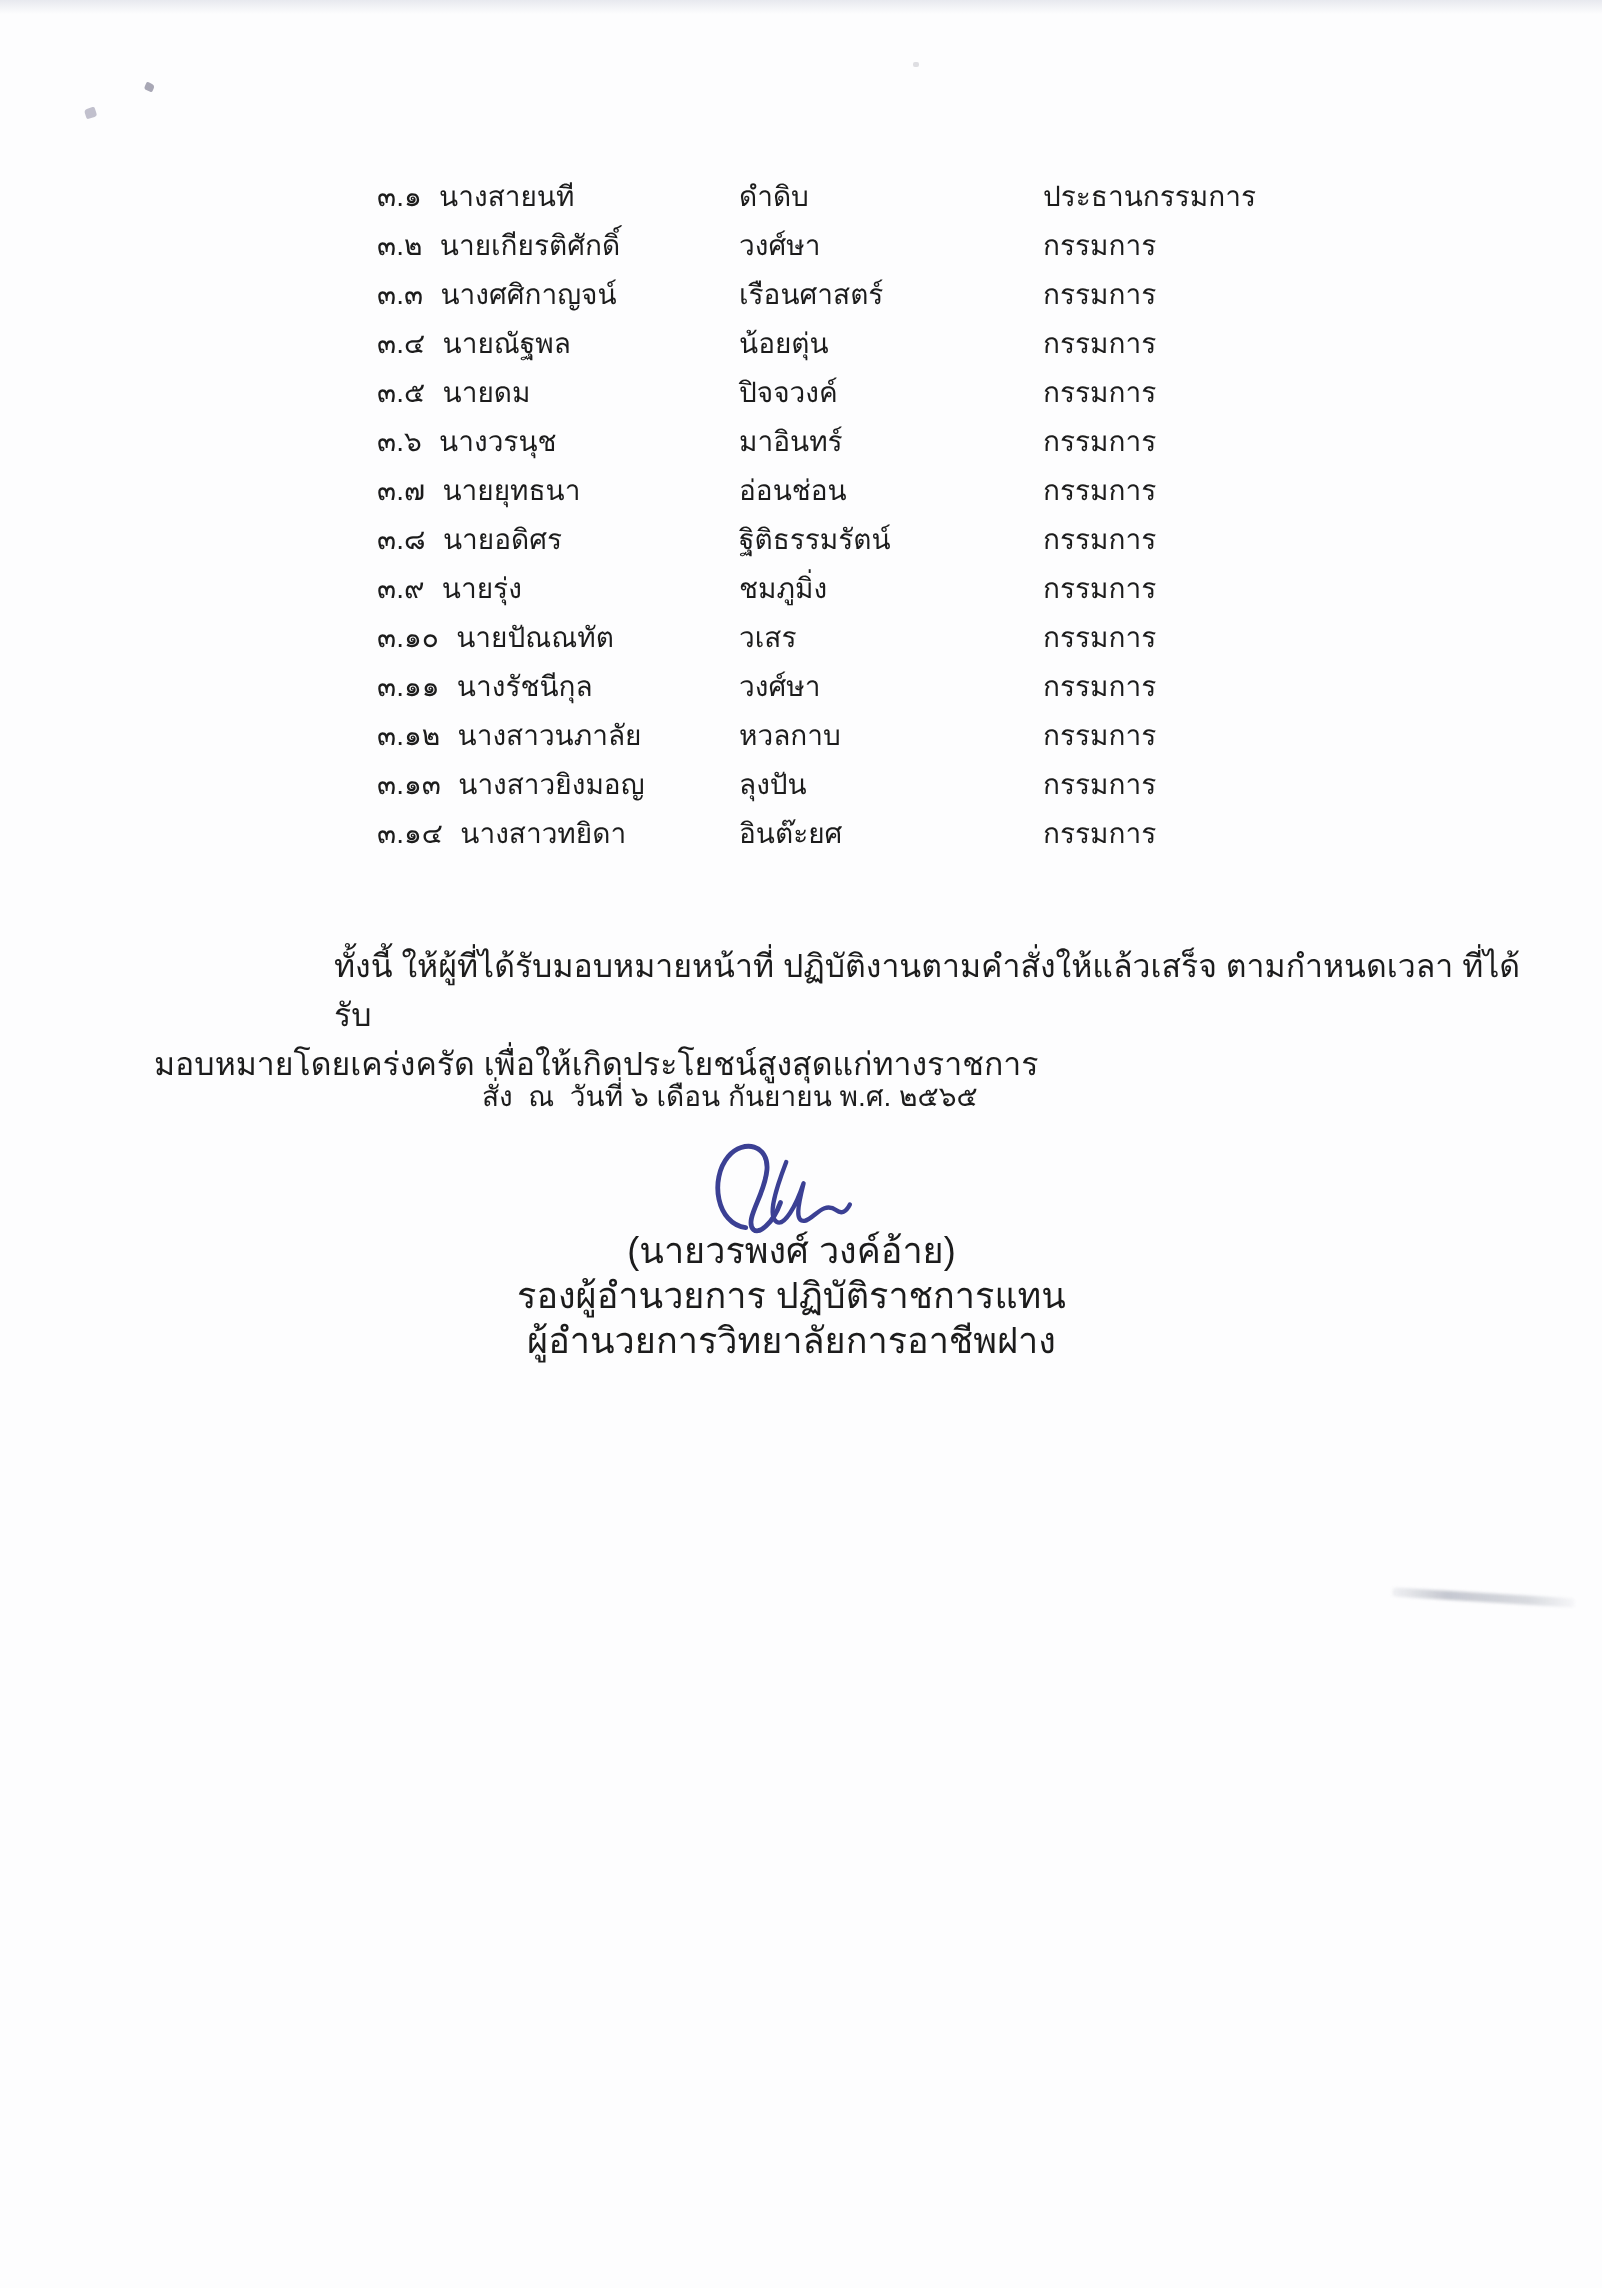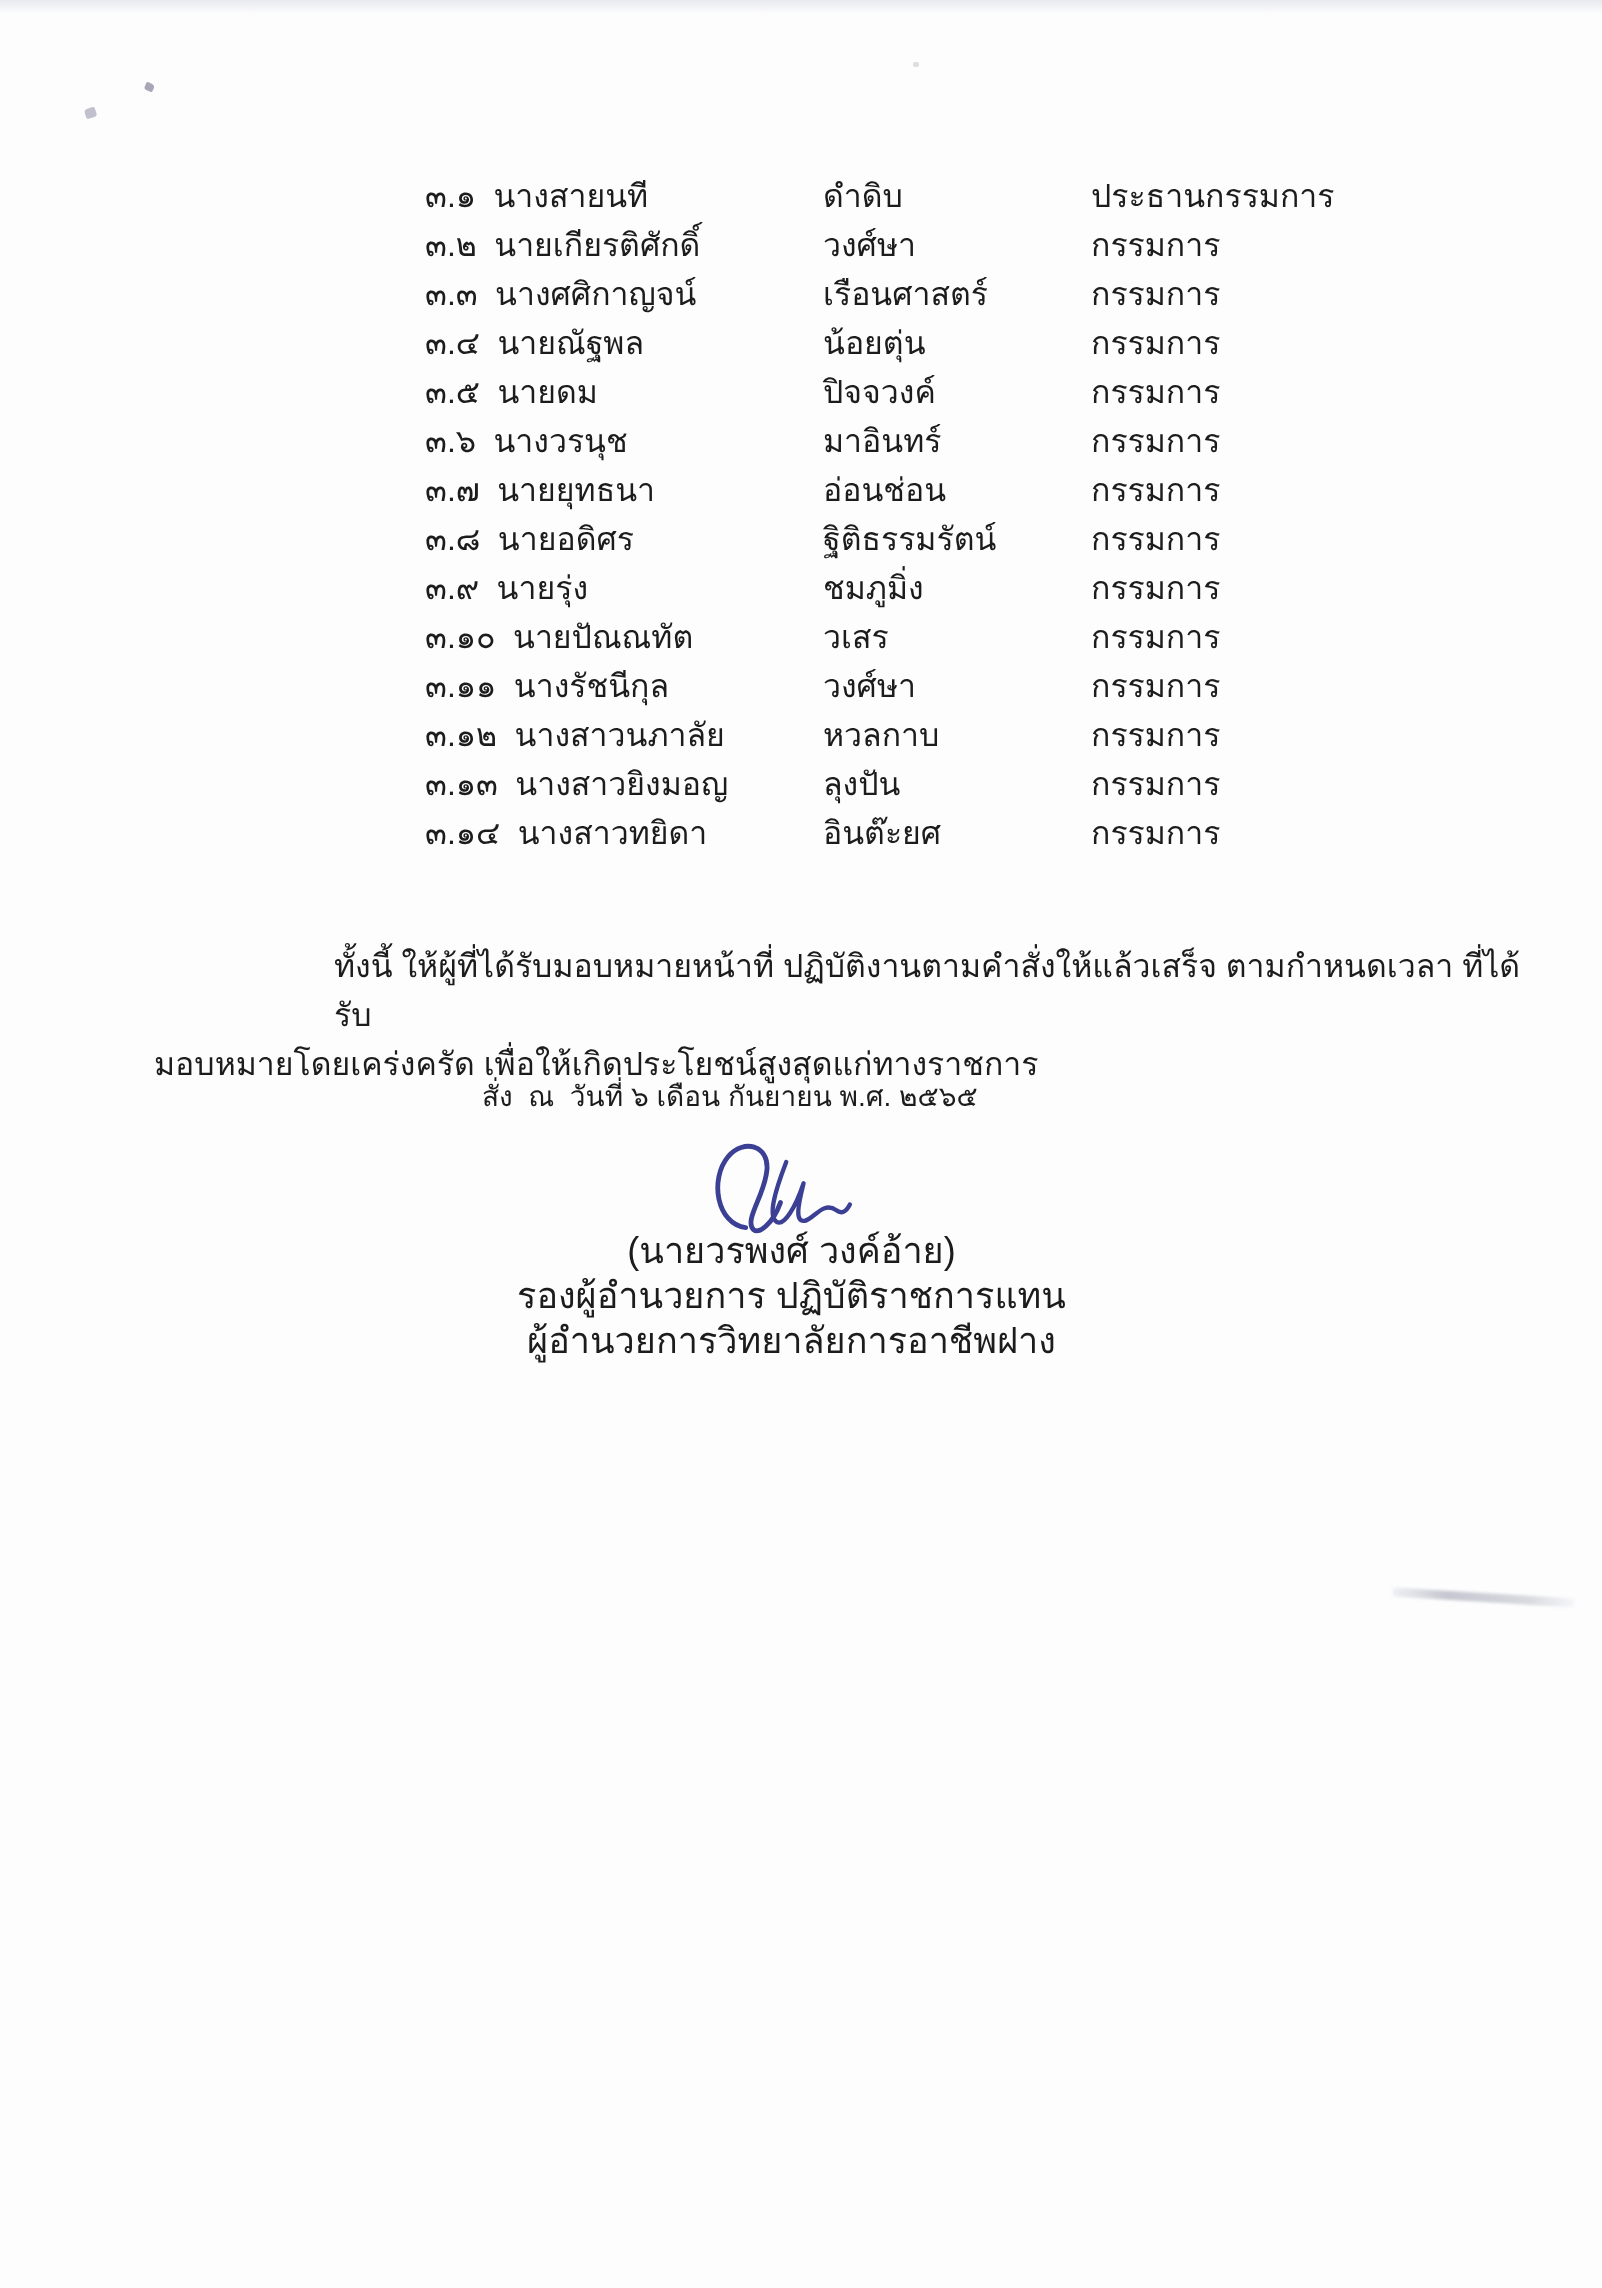--- a/index.html
+++ b/index.html
@@ -27,31 +27,30 @@
     position: absolute;
     top: 172px;
     left: 0;
     width: 1603px;
   }
   .row {
     position: relative;
     height: 49px;
     line-height: 49px;
     padding-left: 377px;
-    font-size: 32px;
+    font-size: 28px;
     white-space: nowrap;
-    margin-left: 48px;
   }
   .col-num {
     display: inline-block;
     margin-right: 17.4px;
   }
   .col-surname {
     position: absolute;
-    left: 775px;
+    left: 739px;
     top: 0;
   }
   .col-role {
     position: absolute;
     left: 1043px;
     top: 0;
   }
   
   .closing {
     position: absolute;

